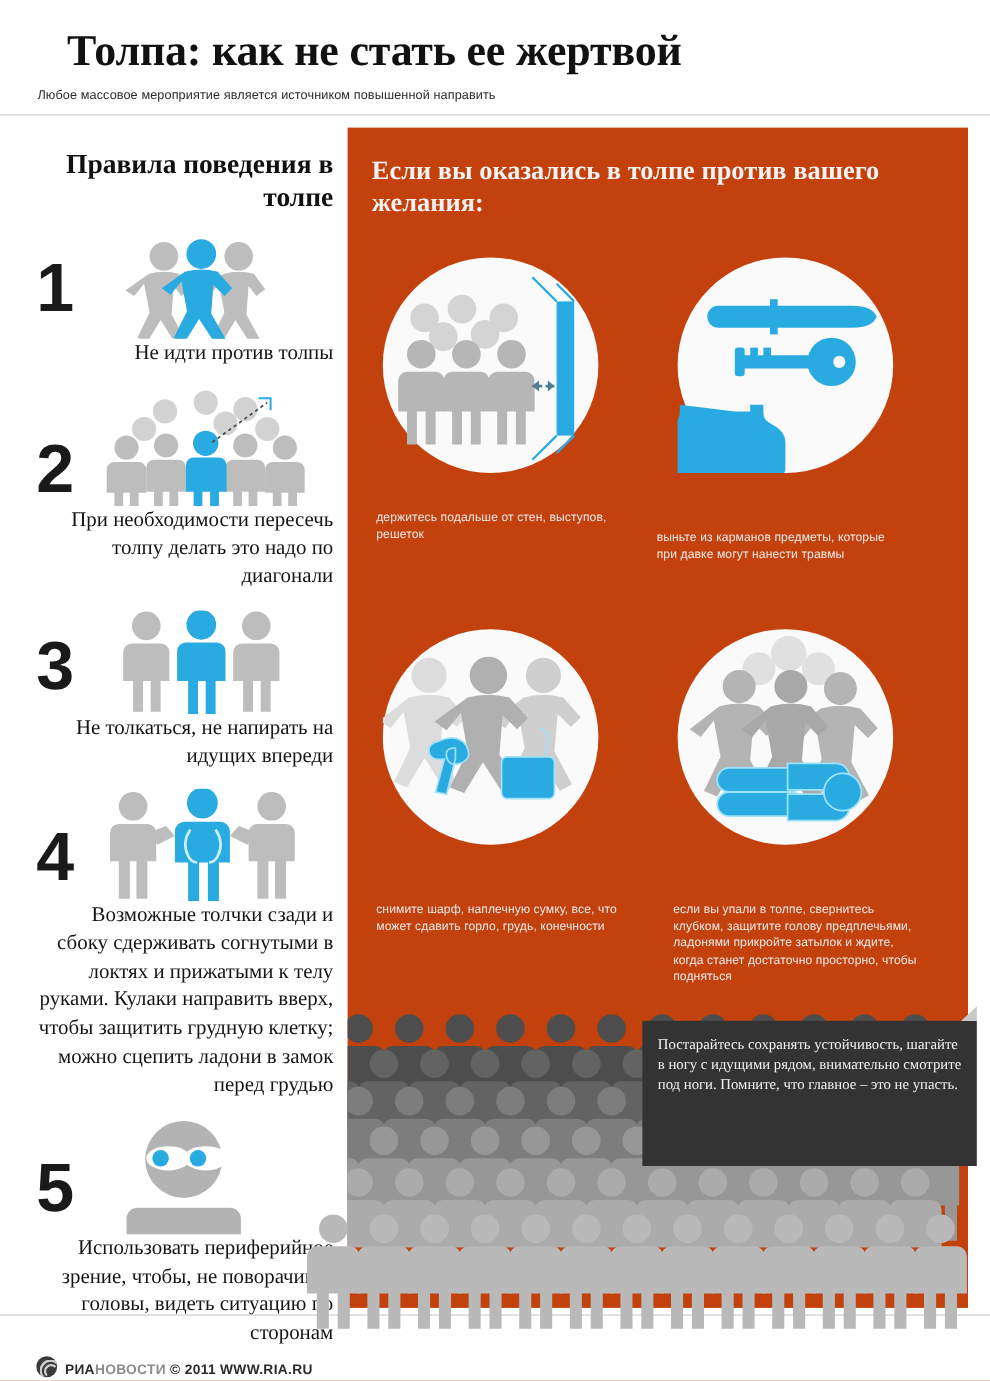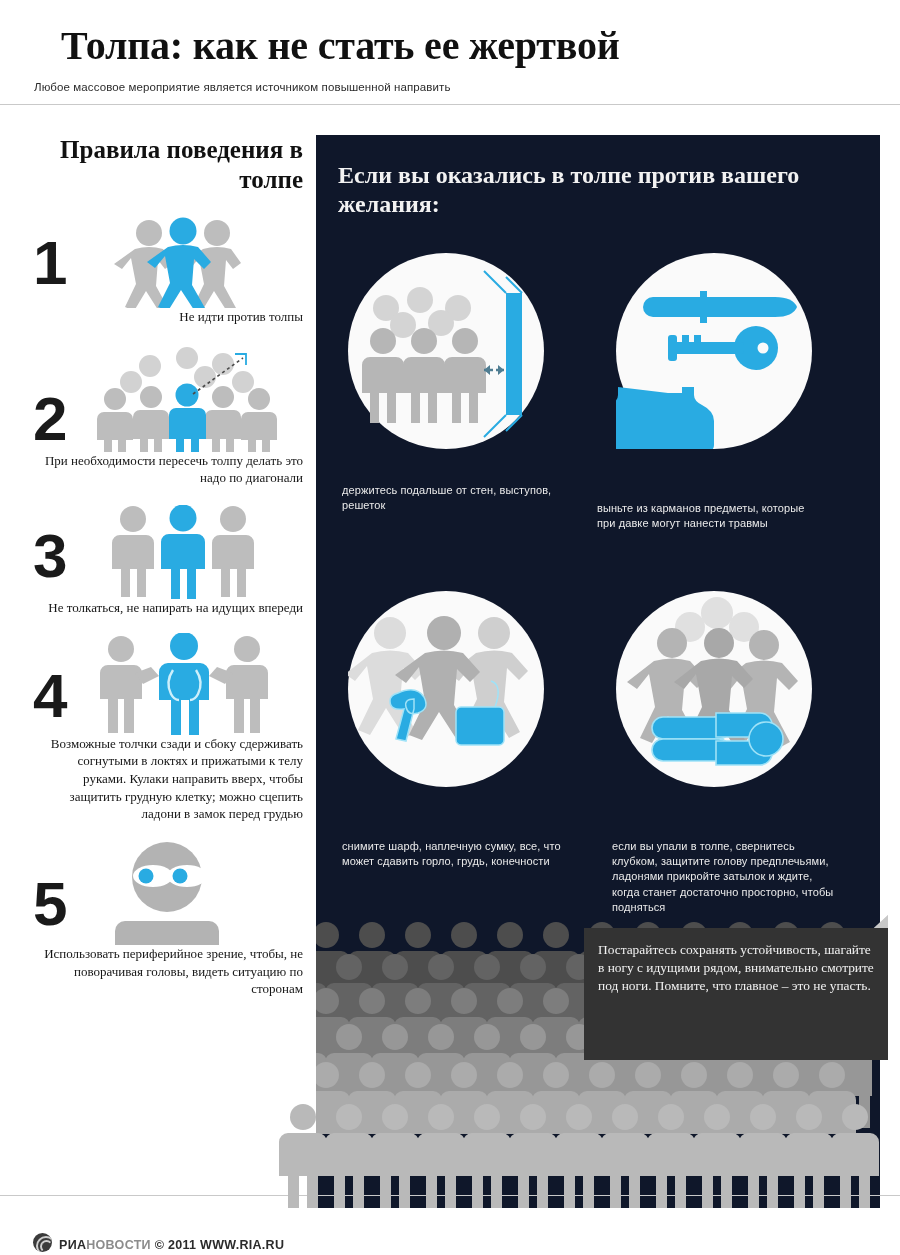--- a/index.html
+++ b/index.html
@@ -32,27 +32,27 @@
   }
   .rule { position:relative; }
   .rule-num {
     position:absolute; left:0; top:0;
     font-family:"Liberation Sans", sans-serif;
     font-size:62px; font-weight:700; color:#1a1a1a; line-height:0.8;
   }
   .rule-art { position:relative; height:100px; }
   .rule-text {
     font-family:"Liberation Serif", serif;
-    font-size:13px; line-height:1.36; color:#151515;
+    font-size:19px; line-height:1.36; color:#151515;
   }
 
   
   .panel {
     position:absolute; left:316px; top:116px; width:564px; height:1073px;
-    background:#0f172a; overflow:hidden;margin-top:19px;
+    background:#c2410c; overflow:hidden;
   }
   .panel-head {
     position:absolute; left:22px; top:26px; width:480px;
     font-family:"Liberation Serif", serif;
     font-size:24px; font-weight:700; color:#f2f2f2; line-height:1.22;
   }
   .circ {
     position:absolute; width:196px; height:196px; border-radius:50%;
     background:#fafafa;
   }

